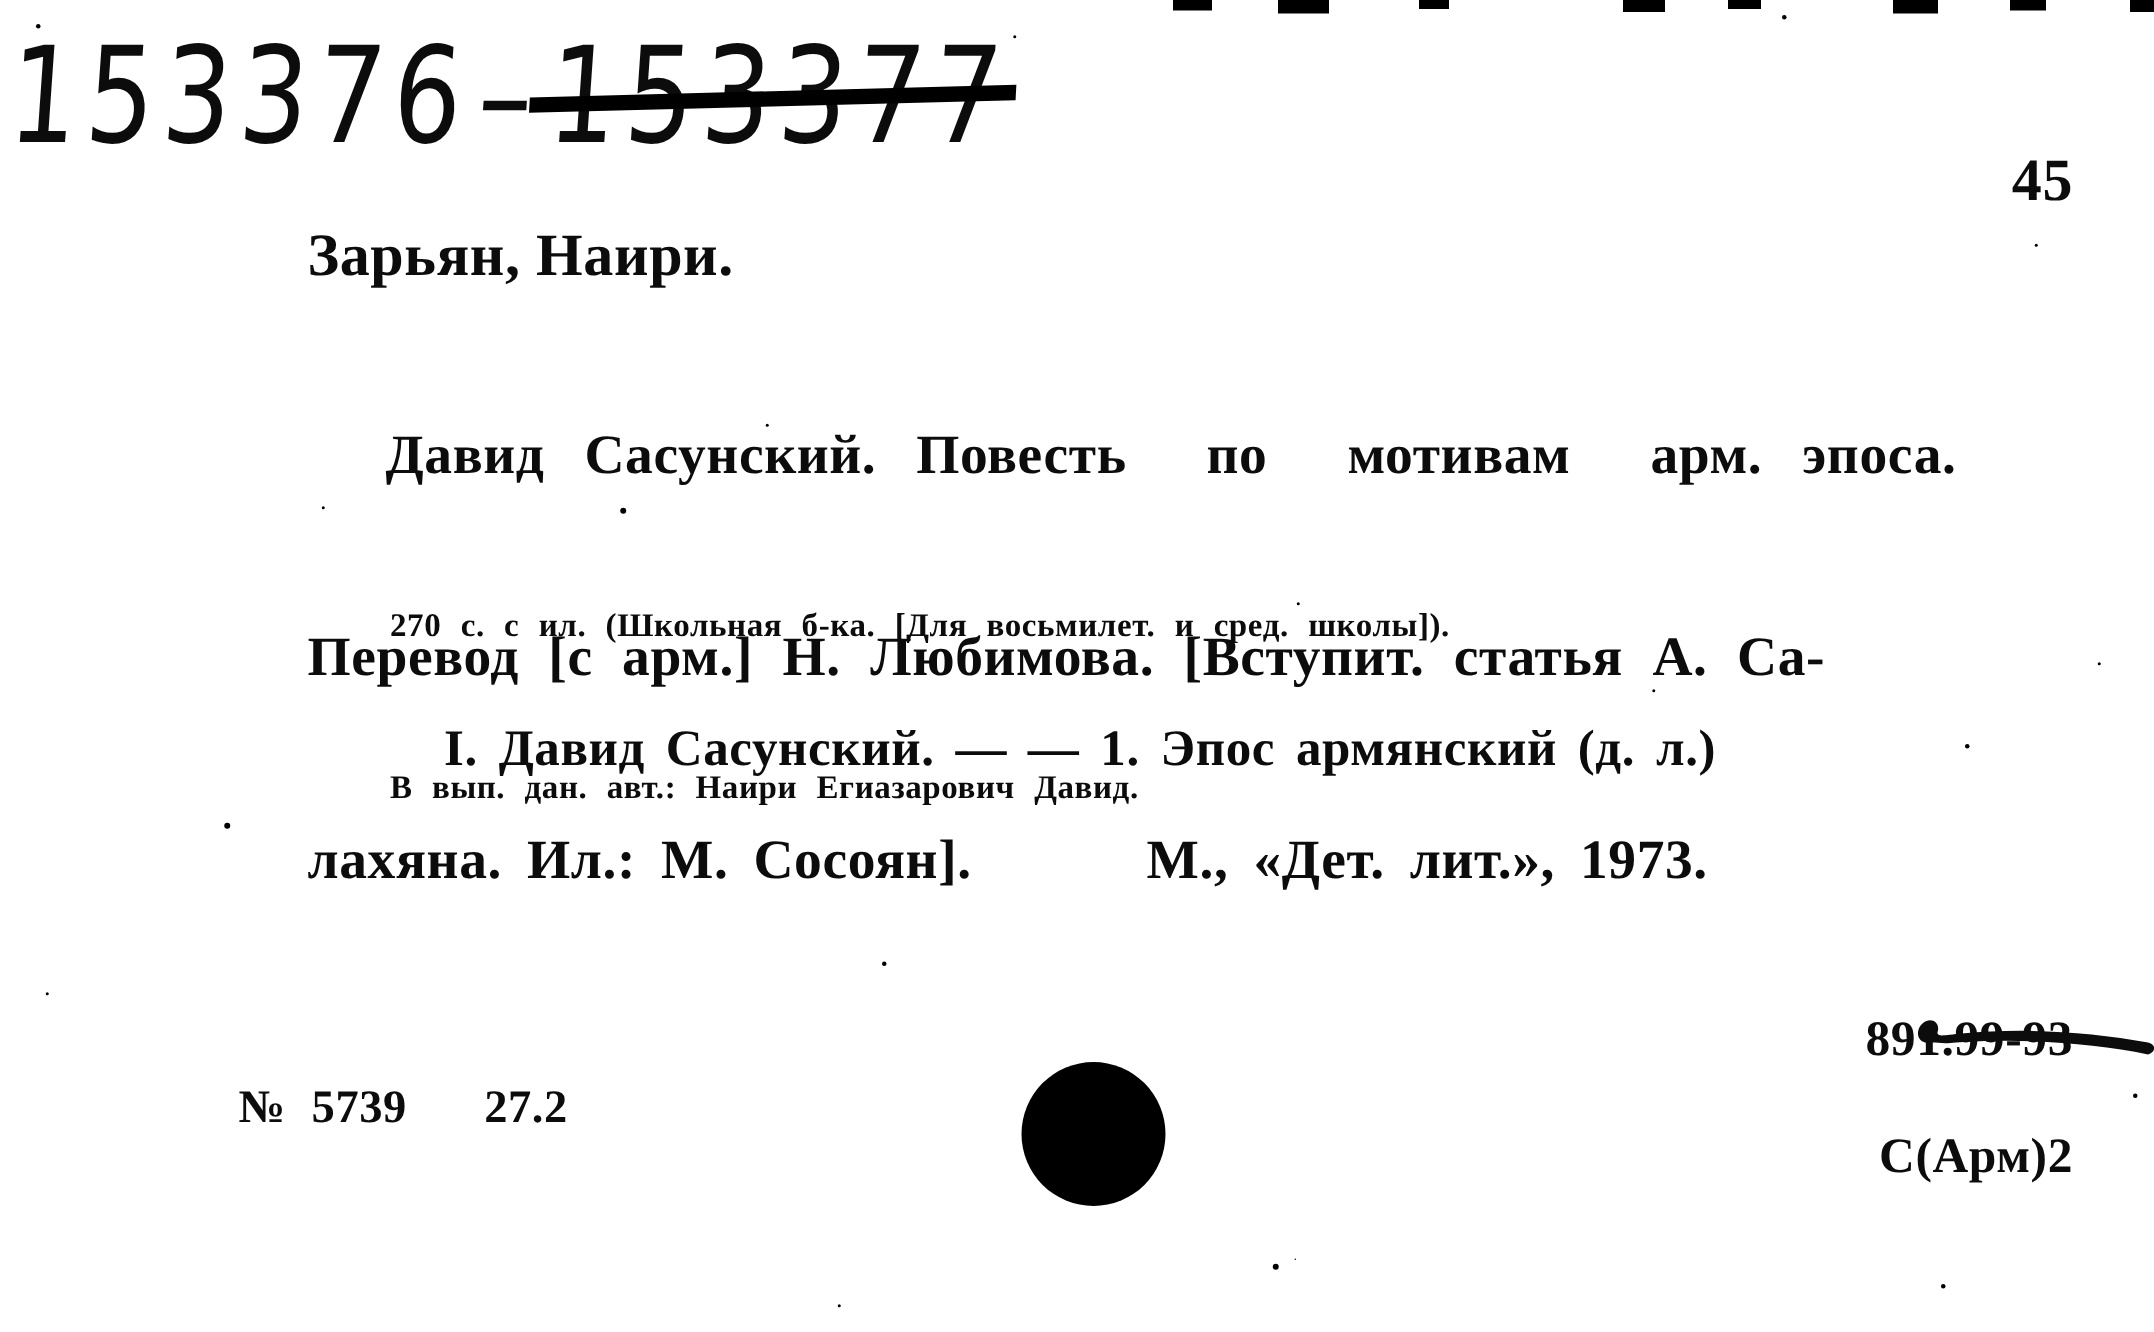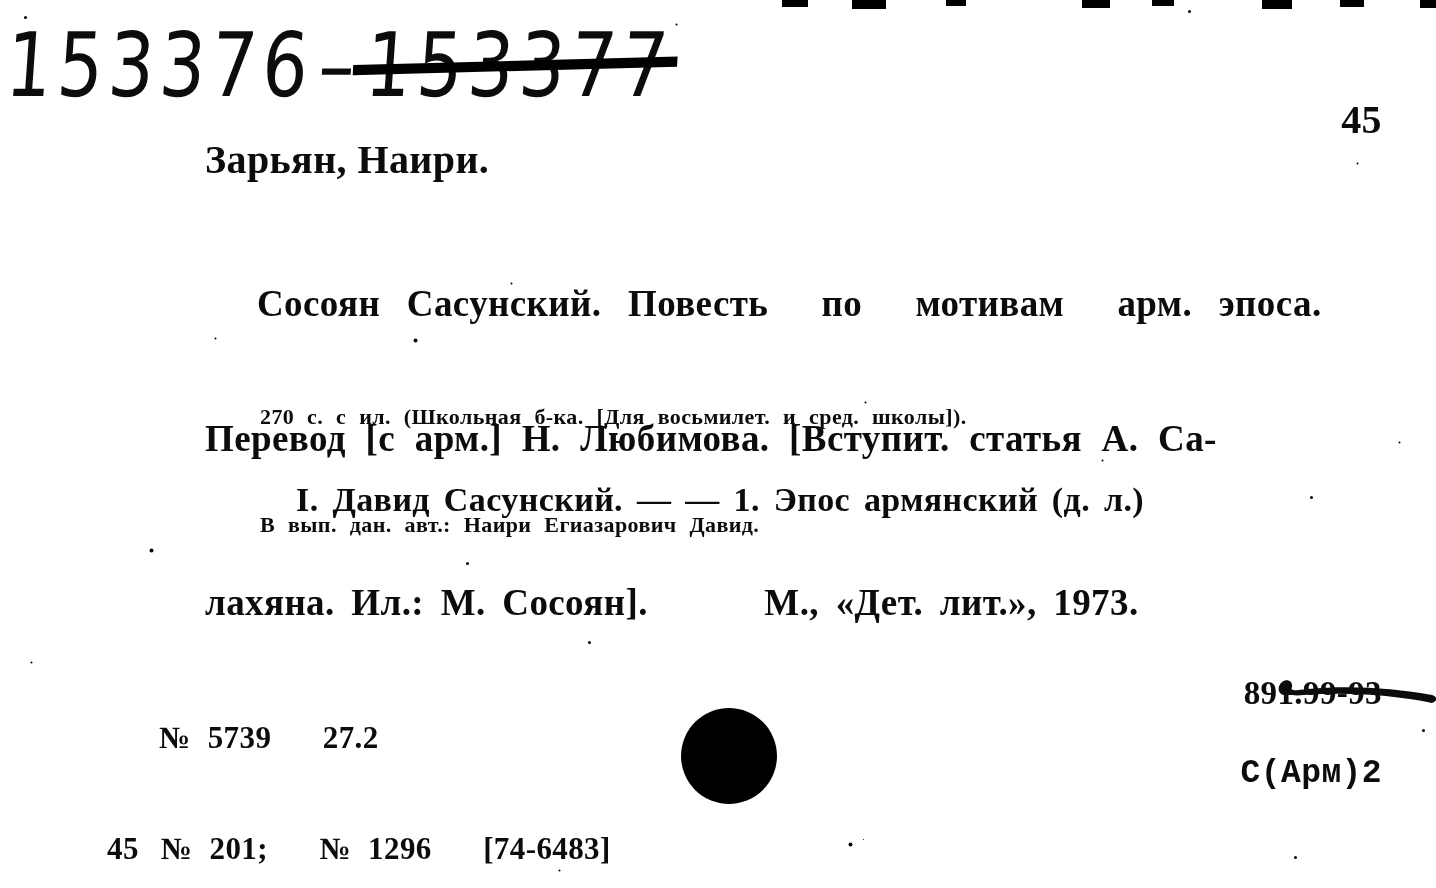--- a/index.html
+++ b/index.html
@@ -54,36 +54,36 @@
   .page-number {
     top: 96px;
     right: 54px;
     font-size: 40px;
     font-weight: 700;
   }
 
   
   .author-heading {
     left: 205px;
-    top: 136px;
+    top: 146px;
     font-size: 40px;
     text-align: center;
   }
 
   
   .title-block {
     left: 205px;
     top: 191px;
     width: 1185px;
     font-size: 37px;
     line-height: 45px;
   }
   .ts-line1 { padding-left: 52px; word-spacing: 17px; }
   .ts-line2 { word-spacing: 10px; }
-  .ts-line3 { word-spacing: 7px; margin-top: 29px; }
+  .ts-line3 { word-spacing: 7px; }
 
   
   .collation-block {
     left: 260px;
     top: 327px;
     width: 1140px;
     font-size: 22px;
     line-height: 36px;
     word-spacing: 7px;
   }
@@ -98,21 +98,21 @@
   }
 
   
   .class-block {
     right: 54px;
     top: 596px;
     text-align: right;
     font-size: 33px;
     line-height: 39px;
   }
-  .call-number { display: inline-block; position: relative; font-family: Liberation Mono, monospace; }
+  .call-number { display: inline-block; position: relative; }
   .call-underline {
     position: absolute;
     right: -6px;
     top: 673px;
     width: 168px;
     height: 34px;
   }
 
   
   .print-record {
@@ -178,21 +178,21 @@
 
 <div class="abs handwriting">
   <span>153376</span><span class="hw-sep">–</span><span class="struck">153377</span>
 </div>
 
 <div class="abs page-number typeset">45</div>
 
 <div class="abs author-heading typeset">Зарьян, Наири.</div>
 
 <div class="abs title-block typeset">
-  <div class="ts-line1">Сосоян Сасунский. Повесть  по  мотивам  арм. эпоса.</div>
+  <div class="ts-line1">Давид Сасунский. Повесть  по  мотивам  арм. эпоса.</div>
   <div class="ts-line2">Перевод [с арм.] Н. Любимова. [Вступит. статья А. Са-</div>
   <div class="ts-line3">лахяна. Ил.: М. Сосоян].       М., «Дет. лит.», 1973.</div>
 </div>
 
 <div class="abs collation-block typeset">
   <div>270 с. с ил. (Школьная б-ка. [Для восьмилет. и сред. школы]).</div>
   <div>В вып. дан. авт.: Наири Егиазарович Давид.</div>
 </div>
 
 <div class="abs tracings typeset">I. Давид Сасунский. — — 1. Эпос армянский (д. л.)</div>
@@ -200,21 +200,20 @@
 <div class="abs class-block typeset">
   <div>891.99-93</div>
   <div class="call-number">С(Арм)2</div>
 </div>
 <svg class="abs call-underline" viewBox="0 0 168 34" xmlns="http://www.w3.org/2000/svg">
   <path d="M14,22 C4,24 2,14 8,9 C13,5 19,8 18,14 C16,19 22,17 34,16 C75,12 120,15 158,22 C163,23 164,28 158,30 C120,22 70,19 30,22 C22,23 18,22 14,22 Z" fill="#0c0c0c"></path>
 </svg>
 
 <div class="abs print-record typeset">
   <div class="pr-indent">№ 5739   27.2</div>
-  <div><span class="pr-prefix">45</span><span>№ 201;   № 1296   [74-6483]</span></div>
   
 </div>
 
 <div class="abs punch-hole"></div>
 
 <div class="abs noise"></div>
 <div class="abs edge-tick et1"></div>
 <div class="abs edge-tick et2"></div>
 <div class="abs edge-tick et3"></div>
 <div class="abs edge-tick et4"></div>

